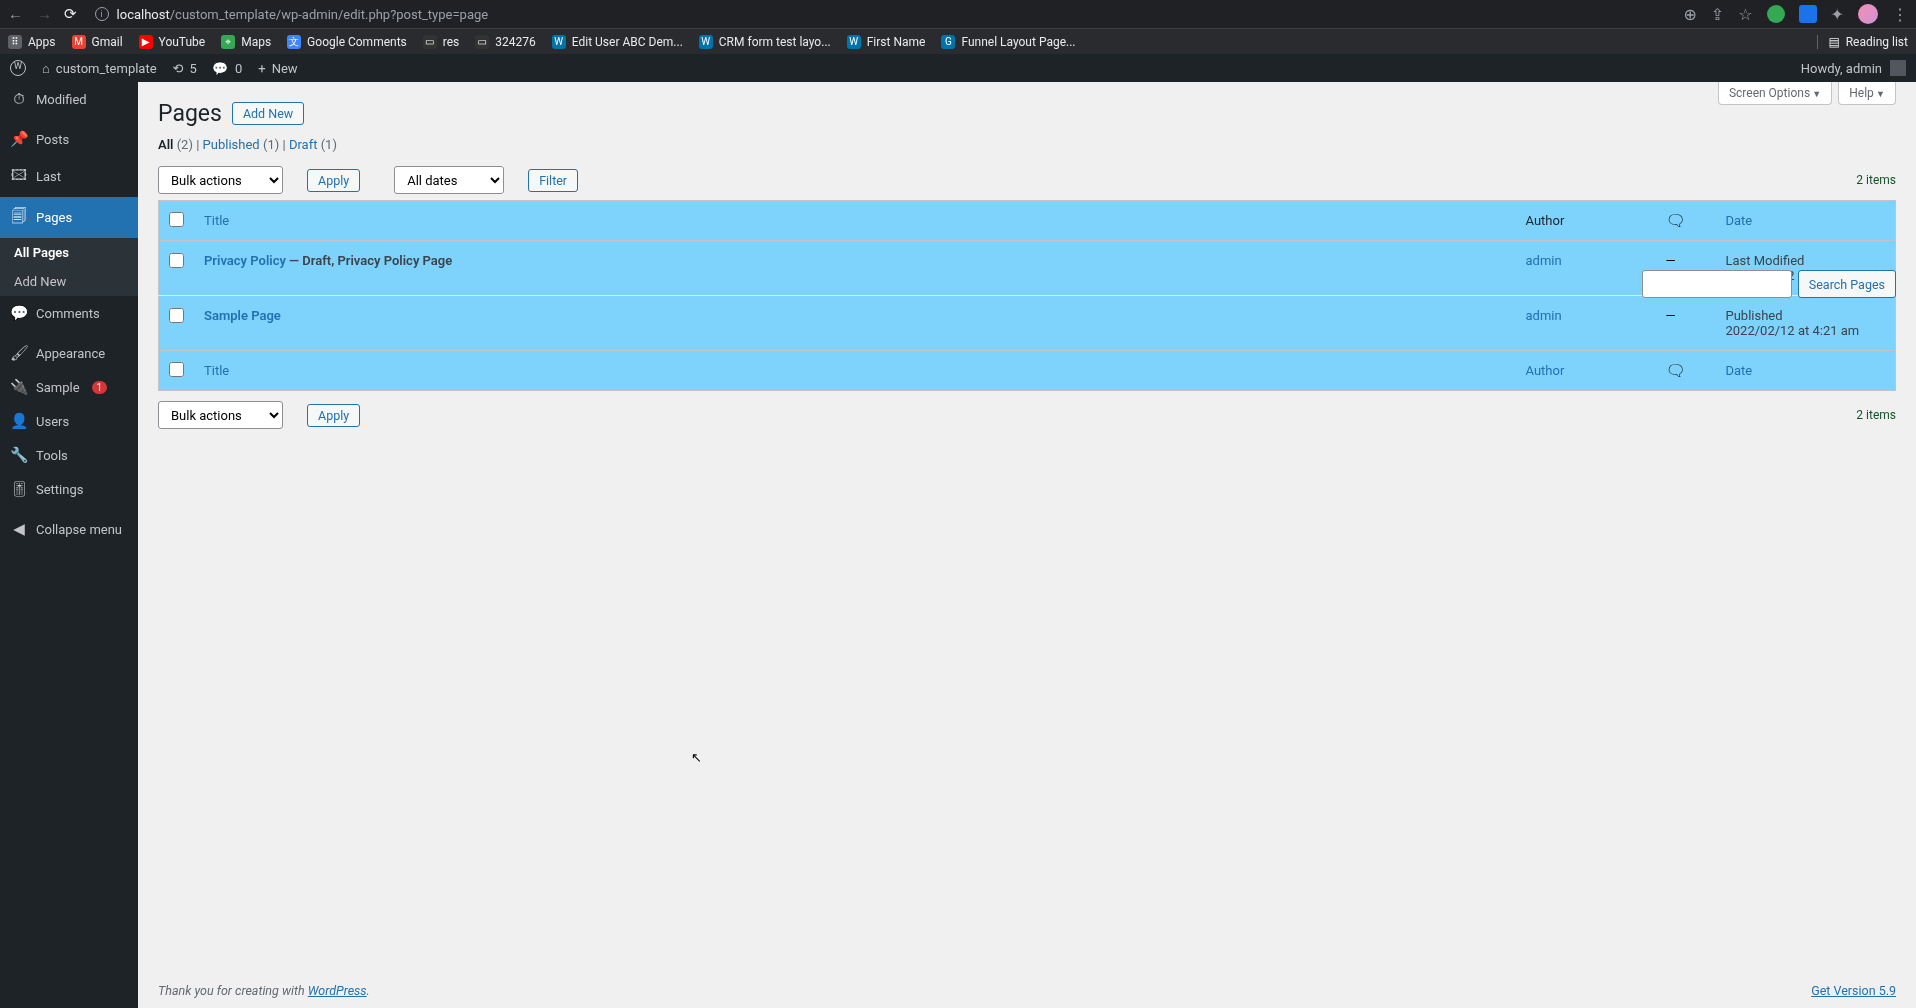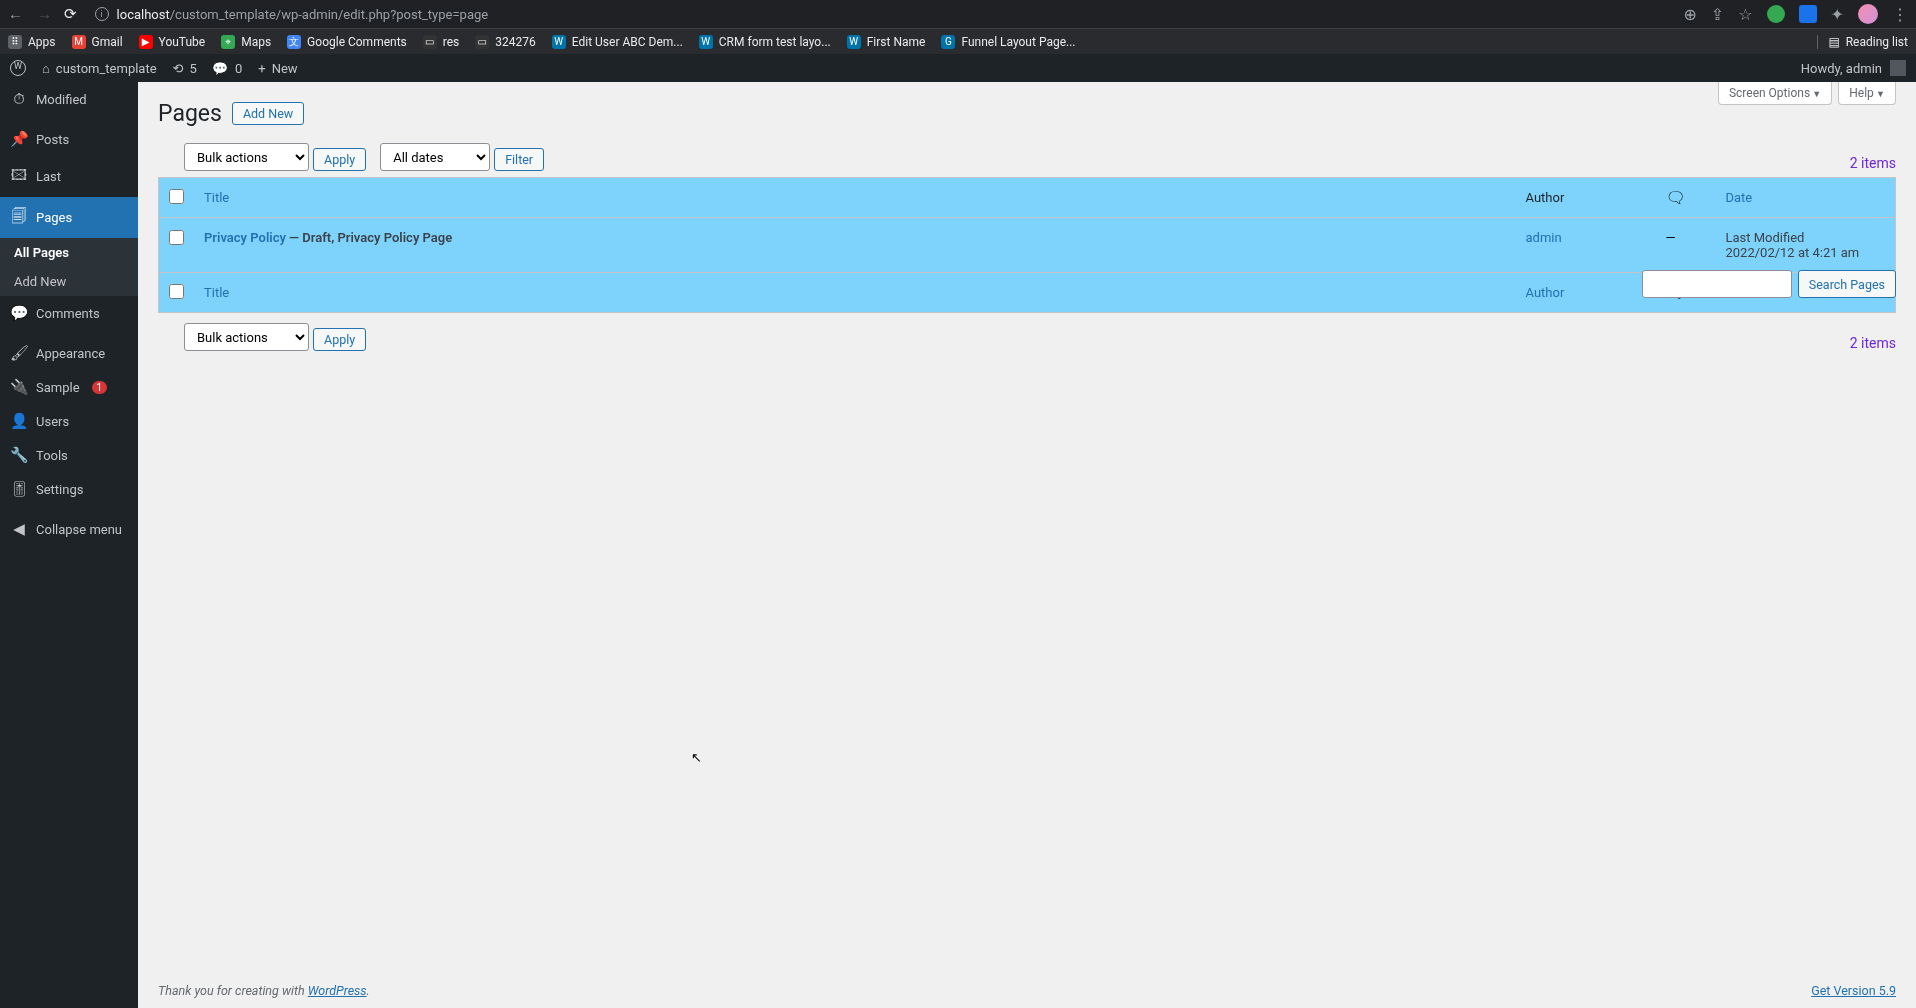--- a/index.html
+++ b/index.html
@@ -58,24 +58,24 @@
 .update-nag a { color: #2271b1; text-decoration: underline; }
 
 .page-header { display: flex; align-items: center; gap: 10px; padding: 18px 20px 10px; }
 .page-header h1 { font-size: 23px; font-weight: 400; color: #1d2327; }
 .button-secondary { background: #f6f7f7; border: 1px solid #2271b1; color: #2271b1; padding: 3px 10px; border-radius: 3px; font-size: 12.5px; cursor: pointer; }
 
 .subsubsub { padding: 0 20px 8px; font-size: 13px; color: #646970; }
 .subsubsub a { color: #2271b1; text-decoration: none; }
 .subsubsub .current { color: #1d2327; font-weight: 600; }
 
-.tablenav { padding: 6px 20px; display: flex; align-items: flex-end; gap: 4px; margin-left: 26px; }
+.tablenav { padding: 6px 20px; display: flex; align-items: center; gap: 24px; }
 .tablenav select { border: 1px solid #8c8f94; border-radius: 3px; padding: 3px 24px 3px 8px; font-size: 13px; background: #fff; min-width: 110px; height: 28px; }
 .tablenav .spacer { flex: 1; }
-.item-count { color: #6d28d9; font-size: 14px; }
+.item-count { color: #14532d; font-size: 12px; }
 .search-box { display: flex; gap: 6px; position: absolute; right: 20px; top: 188px; }
 .search-box input { border: 1px solid #8c8f94; border-radius: 3px; padding: 3px 6px; width: 150px; height: 28px; font-size: 13px; }
 
 .wp-list-table { width: calc(100% - 40px); margin: 0 20px; background: #7dd3fc; border: 1px solid #c3c4c7; border-collapse: collapse; font-size: 13px; }
 .wp-list-table thead th, .wp-list-table tfoot th { text-align: left; padding: 10px; font-weight: 400; color: #2271b1; border-bottom: 1px solid #c3c4c7; }
 .wp-list-table tfoot th { border-top: 1px solid #c3c4c7; border-bottom: none; }
 .wp-list-table thead th.check, .wp-list-table tfoot th.check { width: 30px; }
 .wp-list-table thead th.author-col { color: #1d2327; }
 .wp-list-table tbody td { padding: 12px 10px; vertical-align: top; border-bottom: 1px solid #e5e5e5; }
 .wp-list-table tbody tr:last-child td { border-bottom: none; }
@@ -264,20 +264,27 @@
       <button class="screen-meta-btn">Screen Options</button>
       <button class="screen-meta-btn">Help</button>
     </div>
 
 
     <div class="page-header">
       <h1>Pages</h1>
       <button class="button-secondary">Add New</button>
     </div>
 
+    <div class="subsubsub">
+      <span class="current"><span>All</span> <span style="font-weight:400;color:#646970">(2)</span></span>
+      <span> | </span>
+      <a href="#"><span>Published</span> <span style="color:#646970">(1)</span></a>
+      <span> | </span>
+      <a href="#"><span>Draft</span> <span style="color:#646970">(1)</span></a>
+    </div>
 
     <div class="search-box">
       <input type="text" style="">
       <button class="button-secondary">Search Pages</button>
     </div>
 
     <div class="tablenav">
       <select><option>Bulk actions</option></select>
       <button class="button-secondary">Apply</button>
       <select style="margin-left:10px"><option>All dates</option></select>
@@ -297,20 +304,27 @@
         </tr>
       </thead>
       <tbody>
         <tr>
           <td><input type="checkbox" style=""></td>
           <td><a href="#" class="row-title">Privacy Policy</a><span class="post-state"> — Draft, Privacy Policy Page</span></td>
           <td><a href="#" class="author-link">admin</a></td>
           <td>—</td>
           <td class="date-cell"><span>Last Modified</span><br><span>2022/02/12 at 4:21 am</span></td>
         </tr>
+        <tr>
+          <td><input type="checkbox" style=""></td>
+          <td><a href="#" class="row-title">Sample Page</a><span class="post-state"></span></td>
+          <td><a href="#" class="author-link">admin</a></td>
+          <td>—</td>
+          <td class="date-cell"><span>Published</span><br><span>2022/02/12 at 4:21 am</span></td>
+        </tr>
       </tbody>
       <tfoot>
         <tr>
           <th class="check"><input type="checkbox" style=""></th>
           <th>Title</th>
           <th class="author-col">Author</th>
           <th class="comment-col"><span class="comment-icon">🗨</span></th>
           <th>Date</th>
         </tr>
       </tfoot>

